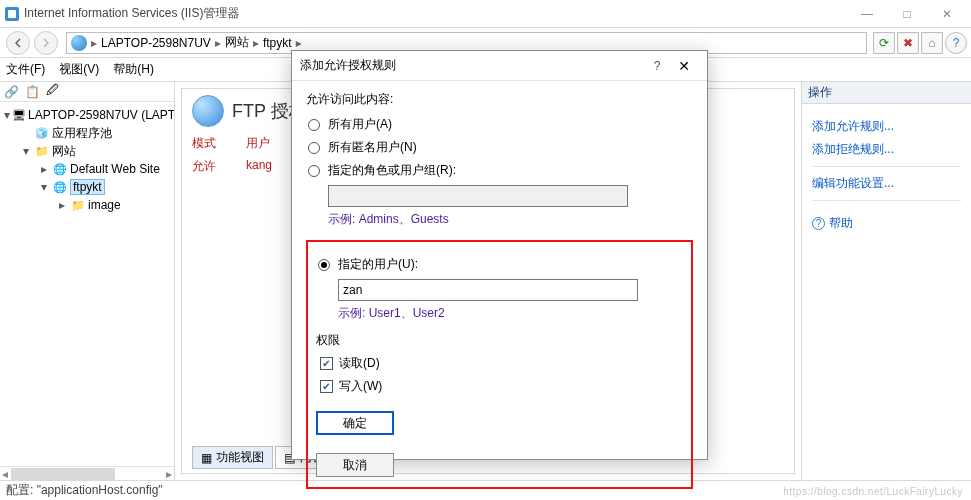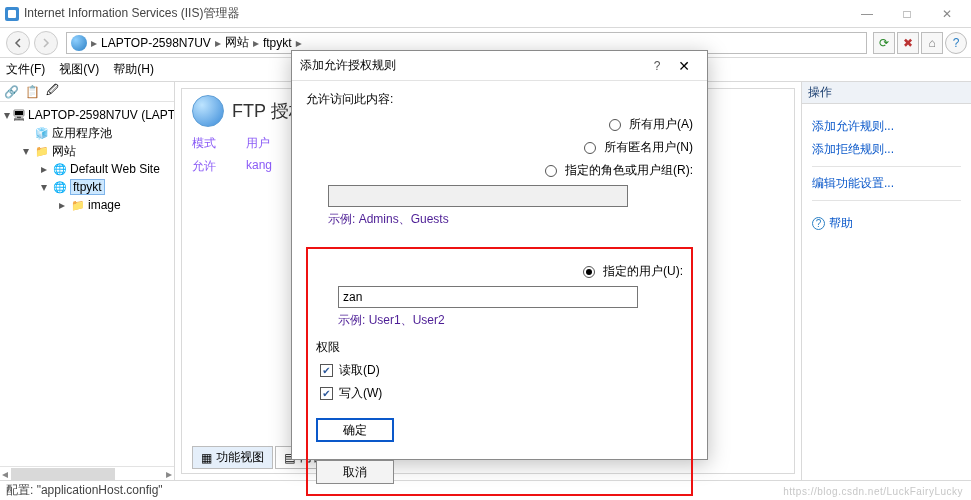--- a/index.html
+++ b/index.html
@@ -25,44 +25,44 @@
   .tree-row { display:flex; align-items:center; height:18px; padding-left:2px; white-space:nowrap; }
   .tw { width:12px; display:inline-block; text-align:center; color:#595959; cursor:pointer;}
   .ticon { width:16px; height:16px; display:inline-flex; align-items:center; justify-content:center; margin:0 2px; font-size:11px;}
   .sel { background:#cde8ff; border:1px solid #7eb4ea; }
   .centerpane { flex:1; padding:6px; position:relative; }
   .centertable { border:1px solid #d9d9d9; height:100%; padding:6px 10px; position:relative; background:#fff;}
   .ftpheader { display:flex; align-items:center; gap:8px; margin-bottom:8px;}
   .ftpicon { width:32px; height:32px; background:radial-gradient(circle at 30% 30%, #bde4ff, #3a8bd9); border-radius:50%; border:1px solid #5e9ed6;}
   .ftptitle { font-size:18px; color:#333; }
   .grid { display:flex; gap:30px; }
-  .gcol { display:flex; flex-direction:column; gap:6px; font-size:12px; color:#8b5cf6;}
+  .gcol { display:flex; flex-direction:column; gap:6px; font-size:12px; color:#b91c1c;}
   .viewtabs { position:absolute; bottom:4px; left:10px; display:flex; gap:2px;}
   .vtab { border:1px solid #bdbdbd; padding:2px 8px; display:flex; align-items:center; gap:4px; background:#fff; }
   .vtab.active { background:#e5effa; }
   .rightpane { width:170px; border-left:1px solid #d9d9d9; }
   .actionlist { padding:14px 10px; display:flex; flex-direction:column; gap:6px;}
   .action-link { color:#0a58ca; cursor:pointer; }
   .helprow { display:flex; align-items:center; gap:4px; color:#0a58ca; margin-top:6px;}
   .statusbar { height:20px; border-top:1px solid #d9d9d9; padding:0 6px; display:flex; align-items:center; color:#444; }
   
   .modal { position:absolute; left:291px; top:50px; width:417px; height:410px; background:#fff; border:1px solid #8a8a8a; box-shadow:0 4px 20px rgba(0,0,0,0.25);}
   .modal-title { height:30px; display:flex; align-items:center; padding:0 8px; border-bottom:1px solid #e3e3e3;}
   .modal-title .t { flex:1; }
   .modal-title .help { width:24px; text-align:center; color:#555; }
   .modal-title .close { width:30px; text-align:center; font-size:14px; }
   .modal-body { padding:10px 14px; }
   .section-label { margin-bottom:8px; }
-  .radio-row { display:flex; align-items:center; gap:8px; margin:6px 0 6px 2px;justify-content:flex-end;}
+  .radio-row { display:flex; align-items:center; gap:8px; margin:6px 0 6px 2px;}
   .rad { width:12px; height:12px; border:1px solid #555; border-radius:50%; display:inline-flex; align-items:center; justify-content:center; }
   .rad.checked::after { content:""; width:6px; height:6px; background:#000; border-radius:50%; }
   .txt { width: 300px; height:22px; border:1px solid #767676; padding:2px 4px; font-family:inherit; font-size:12px; }
   .txt[disabled] { background:#f0f0f0; color:#777; }
   .example { color:#4c1d95; margin:4px 0 10px 22px; }
-  .highlight { border:2px solid #e11; padding:8px 8px 10px 8px; margin-top:19px;}
+  .highlight { border:2px solid #e11; padding:8px 8px 10px 8px; margin-top:12px;}
   .chk-row { display:flex; align-items:center; gap:6px; margin:6px 0 6px 4px;}
   .chk { width:13px; height:13px; border:1px solid #555; display:inline-flex; align-items:center; justify-content:center; font-size:10px; color:#2b579a; line-height:1;}
   .chk.checked::after { content:"✔"; }
   .dlg-btns { display:flex; gap:18px; justify-content:flex-end; margin-top:16px; margin-right:4px;flex-direction:column;}
   .btn { width:78px; height:24px; border:1px solid #8a8a8a; background:#f3f3f3; display:flex; align-items:center; justify-content:center; }
   .btn.primary { border:2px solid #0a58ca; background:#fff; }
   .leftscroll { height:14px; border-top:1px solid #e3e3e3; display:flex; }
   .scrollthumb { width:60%; height:12px; background:#d9d9d9; margin:1px;}
   .watermark { position:absolute; right:8px; bottom:3px; font-size:10px; color:#c7c7c7; letter-spacing:0.5px;}
 </style>

